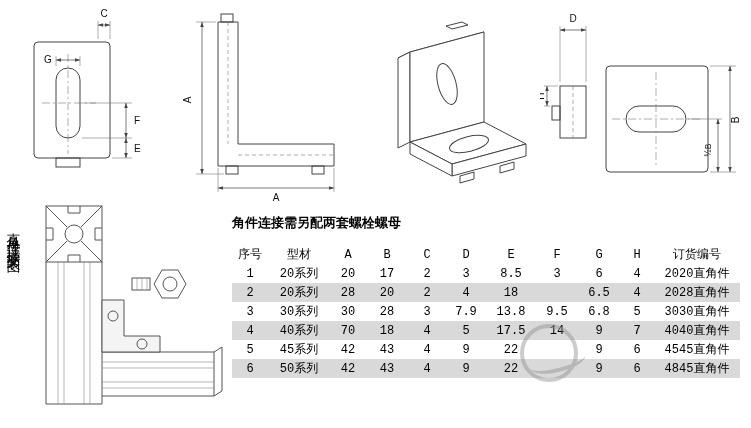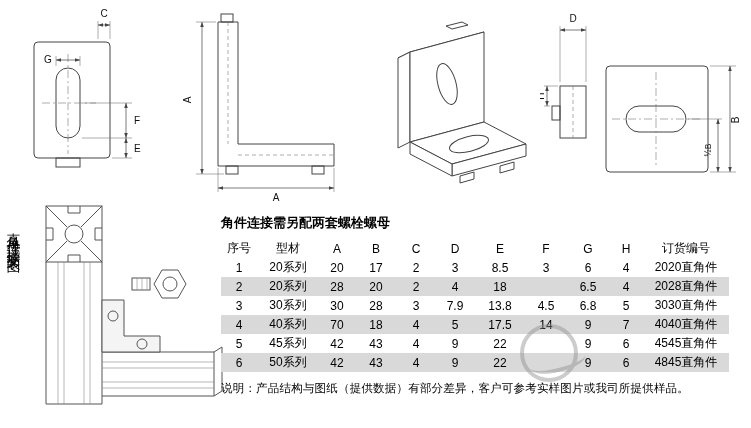--- a/index.html
+++ b/index.html
@@ -13,23 +13,23 @@
   .dwg-iso     { left:362px; top:14px; }
   .dwg-end     { left:540px; top:10px; }
   .dwg-install { left:20px;  top:202px; }
 
   .caption-vertical {
     position:absolute; left:5px; top:221px; height:185px;
     writing-mode:vertical-rl; text-orientation:upright;
     font-size:14px; letter-spacing:4px; color:#000; font-weight:500;
   }
 
-  .spec { position:absolute; left:221px; top:214px; width:512px; }
+  .spec { position:absolute; left:232px; top:214px; width:512px;font-family:Liberation Mono, monospace; }
   .spec-title { font-size:13px; font-weight:bold; color:#000; }
-  table.spec-table { border-collapse:collapse; width:508px; margin-top:7px; table-layout:fixed; }
+  table.spec-table { border-collapse:collapse; width:508px; margin-top:13px; table-layout:fixed; }
   .spec-table th { font-weight:normal; }
   .spec-table th, .spec-table td {
     font-size:12px; text-align:center; height:19px; padding:0 1px;
     white-space:nowrap; overflow:hidden; color:#000;
   }
   .spec-note { margin-top:9px; font-size:11.5px; color:#000; letter-spacing:0.2px; }
 
   .watermark {
     position:absolute; left:520px; top:324px; display:flex; align-items:center; gap:10px;
     opacity:0.45; pointer-events:none; z-index:5;
@@ -278,21 +278,21 @@
             <td>2028直角件</td>
           </tr>
           <tr>
             <td>3</td>
             <td>30系列</td>
             <td>30</td>
             <td>28</td>
             <td>3</td>
             <td>7.9</td>
             <td>13.8</td>
-            <td>4.5</td>
+            <td>9.5</td>
             <td>6.8</td>
             <td>5</td>
             <td>3030直角件</td>
           </tr>
           <tr style="background: rgb(217, 217, 217);">
             <td>4</td>
             <td>40系列</td>
             <td>70</td>
             <td>18</td>
             <td>4</td>
@@ -324,20 +324,19 @@
             <td>4</td>
             <td>9</td>
             <td>22</td>
             <td></td>
             <td>9</td>
             <td>6</td>
             <td>4845直角件</td>
           </tr>
         </tbody>
     </table>
-    <div class="spec-note">说明：产品结构与图纸（提供数据）有部分差异，客户可参考实样图片或我司所提供样品。</div>
   </div>
 
   <div class="watermark">
     <span class="wm-circle"></span>
   </div>
 
 </div>
 
 </body></html>

